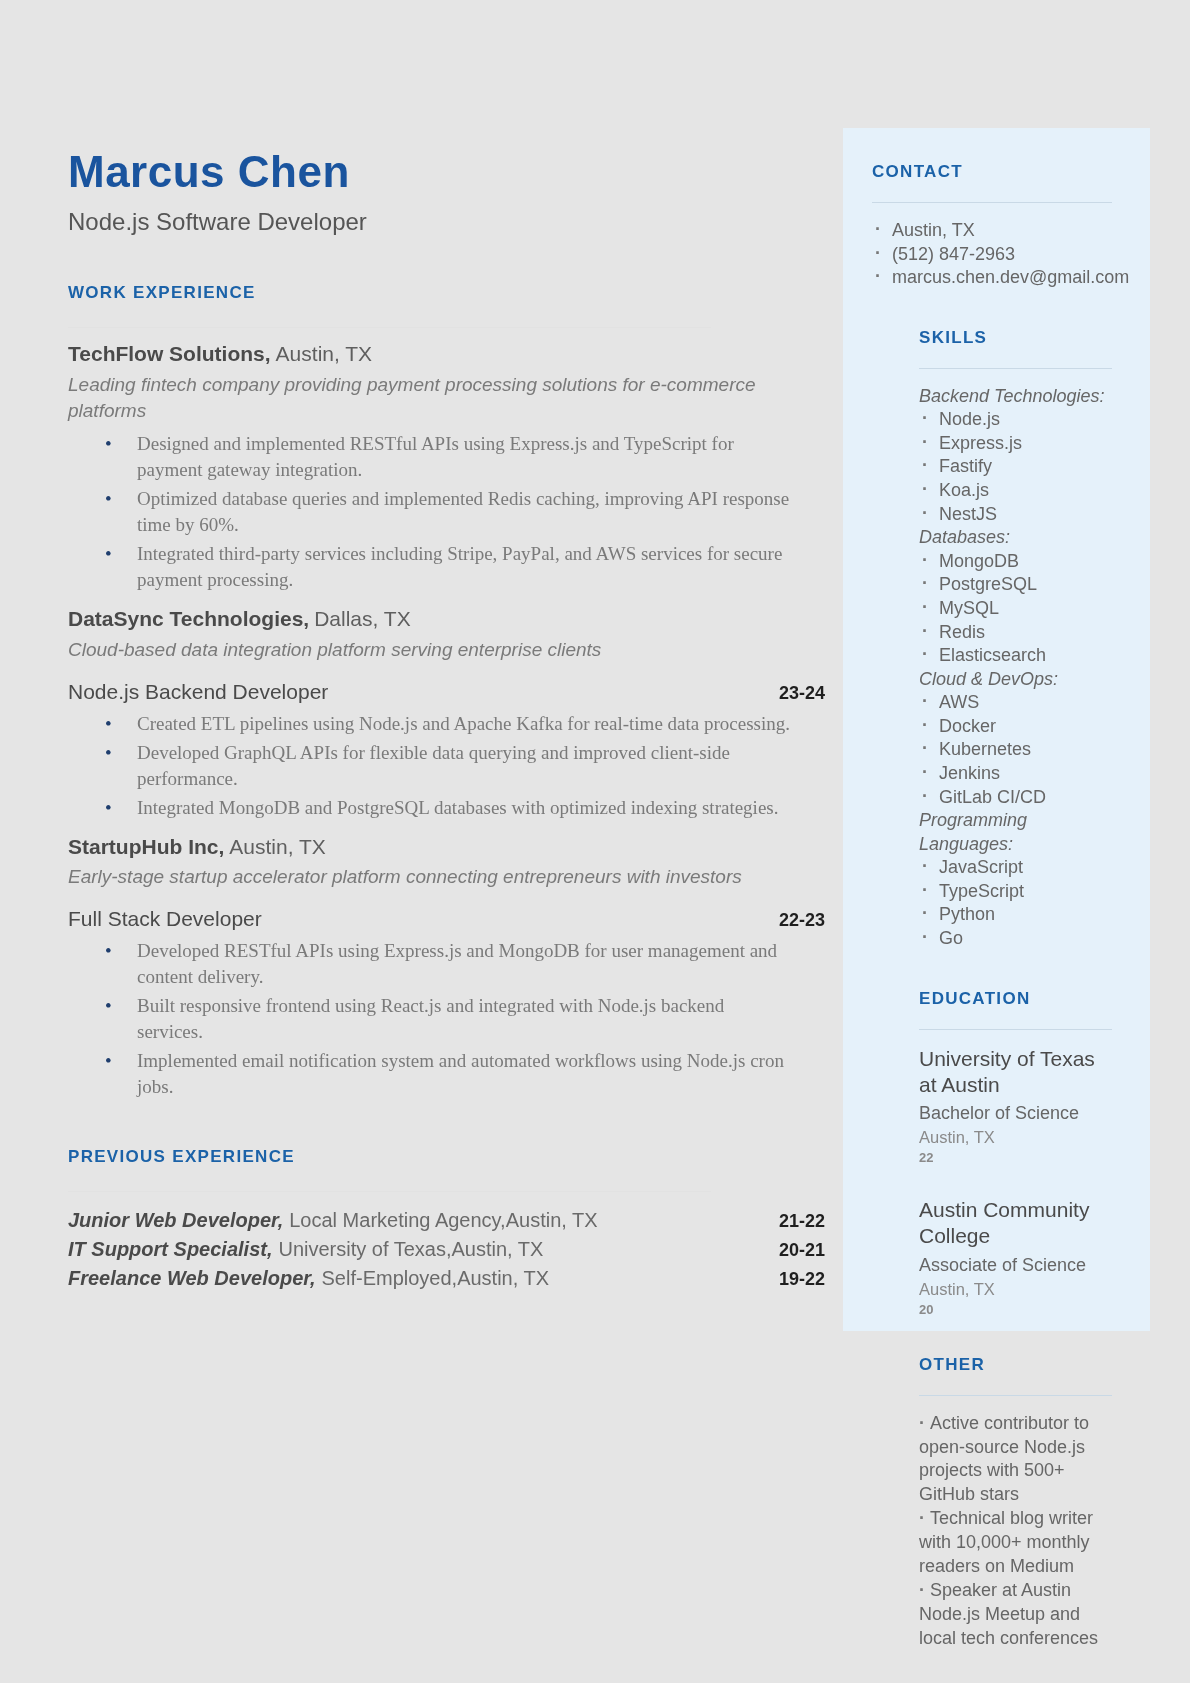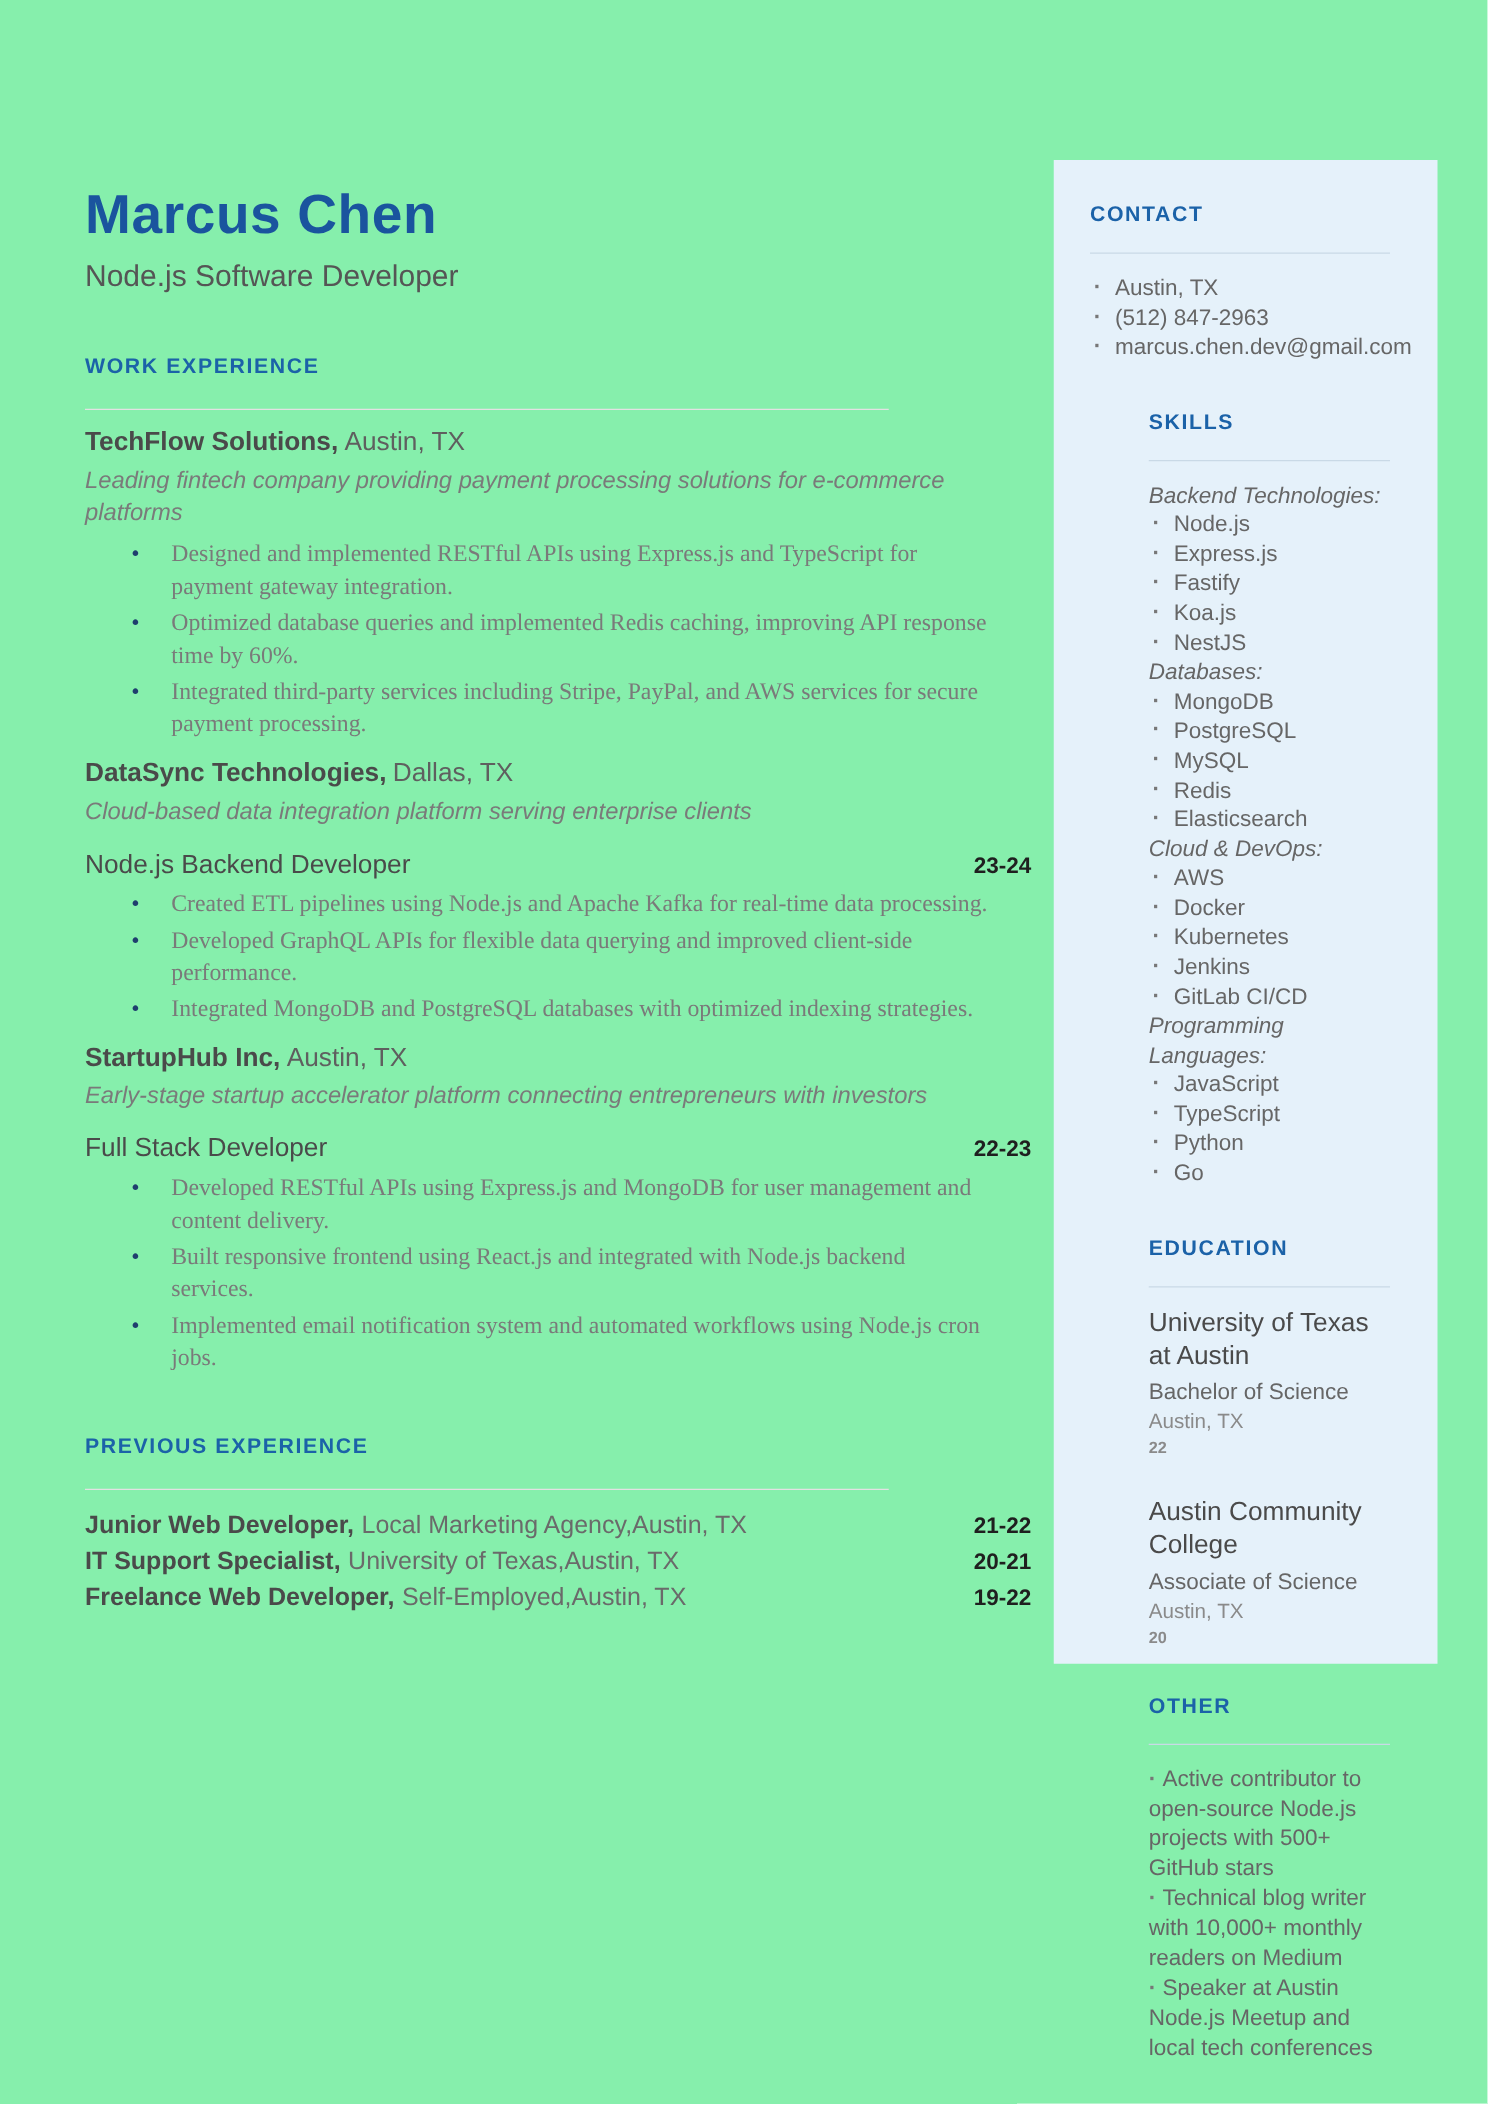--- a/index.html
+++ b/index.html
@@ -2,21 +2,21 @@
 <html><head>
 <meta charset="utf-8">
 <style>
   * { margin:0; padding:0; box-sizing:border-box; }
   html,body { background:#ffffff; }
   body {
     width:1190px; height:1683px; position:relative;
     font-family:"Liberation Sans","DejaVu Sans",sans-serif;
     color:#555;
   }
-  .page { position:absolute; inset:0; background:#86efac; }
+  .page { position:absolute; inset:0; background:#e5e5e5; }
 
   
   .main-col { position:absolute; left:68px; top:148px; width:757px; }
   .person-name {
     font-size:44px; font-weight:700; color:#1A549E; letter-spacing:0.5px;
     line-height:1.1;
   }
   .person-title { font-size:24px; color:#555; margin-top:12px; }
 
   .section-heading {
@@ -45,21 +45,21 @@
     position:relative; padding-left:32px; font-size:19px; color:#7a7a7a;
     line-height:1.37; margin-bottom:3px; max-width:688px;font-family:Liberation Serif, serif;
   }
   .bullet::before {
     content:"\2022"; position:absolute; left:0; top:0;
     color:#1F3E6E; font-size:19px;
   }
 
   .prev-rows { margin-top:14px; }
   .prev-row { display:flex; align-items:baseline; line-height:1.45; font-size:20px; }
-  .prev-role { font-weight:700; color:#4a4a4a; }
+  .prev-role { font-weight:700; color:#4a4a4a;font-style:italic; }
   .prev-org { color:#6a6a6a; margin-left:6px; }
   .prev-dates { margin-left:auto; font-size:18px; font-weight:700; color:#1f1f1f; }
 
   
   .sidebar {
     position:absolute; left:843px; top:128px; width:307px; height:1203px;
     background:#E5F1FA; padding:34px 38px 30px 29px;
   }
   .sidebar .section-heading { margin-top:0; }
   .side-section { margin-top:0; }

